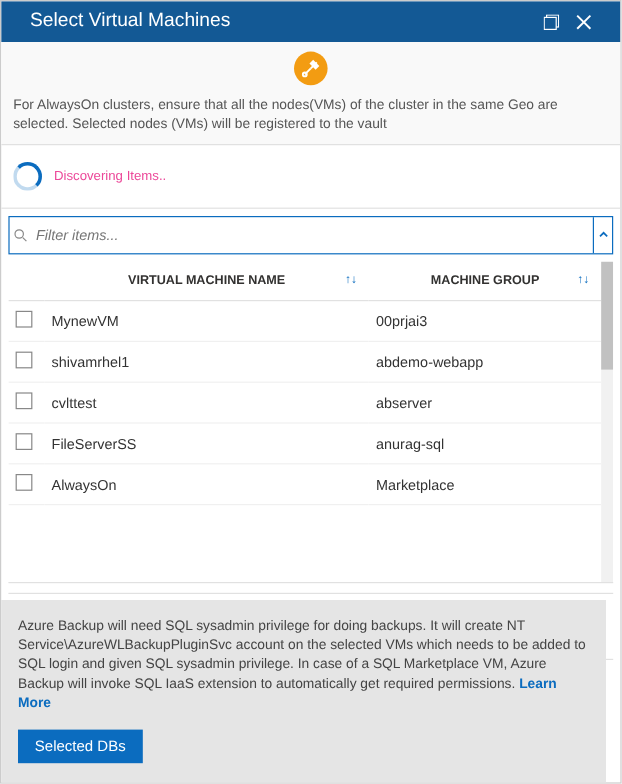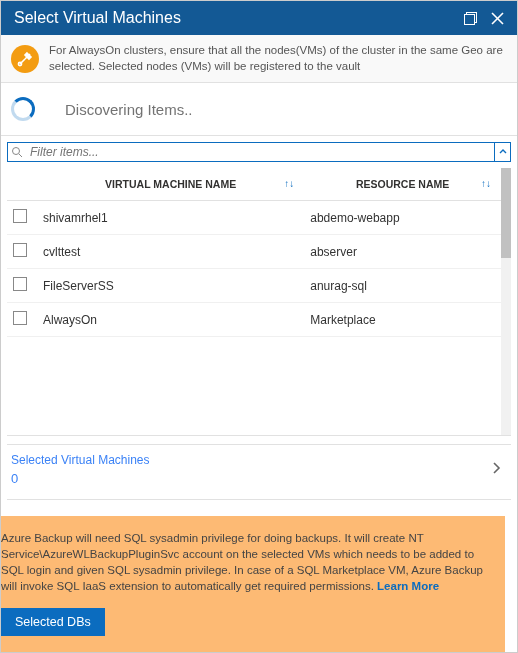--- a/index.html
+++ b/index.html
@@ -12,33 +12,34 @@
       height: 653px;
       overflow: hidden;
       border: 1px solid #ccc;
     }
     .titlebar {
       background: #135995;
       color: #fff;
       height: 34px;
       display: flex;
       align-items: center;
-      padding: 0 13px;
+      padding: 0 24px;
     }
     .titlebar-title { font-size: 16px; flex: 1; }
     .titlebar-icons { display: flex; gap: 14px; align-items: center; }
     .titlebar-icons span { cursor: pointer; display:flex; align-items:center; justify-content:center; }
 
     .info-banner {
       display: flex;
       align-items: center;
       gap: 10px;
       padding: 8px 10px;
       border-bottom: 1px solid #e1e1e1;
       background: #f9f9f9;
+      flex-direction: column;
     }
     .tools-icon {
       width: 28px; height: 28px; border-radius: 50%;
       background: #f39c12;
       display:flex; align-items:center; justify-content:center;
       flex-shrink: 0;
     }
     .info-text { font-size: 11.5px; color: #555; line-height: 1.35; }
 
     .discover-banner {
@@ -48,27 +49,27 @@
       padding: 14px 10px;
       border-bottom: 1px solid #e1e1e1;
     }
     .spinner {
       width: 24px; height: 24px; border-radius:50%;
       border: 3px solid #0b6cbf;
       border-left-color: rgba(11,108,191,.25);
       border-bottom-color: rgba(11,108,191,.25);
       flex-shrink:0;
     }
-    .discover-text { font-size: 15px; color:#737373;margin-left:20px;}
+    .discover-text { font-size: 11px; color:#ec4899;}
 
     .search-row {
       display:flex; align-items:center;
       border: 1px solid #0b6cbf;
       margin: 6px;
-      height: 20px;
+      height: 32px;
       position:relative;
     }
     .search-row input {
       border:none; outline:none; flex:1;
       padding: 2px 4px; font-size:12px; font-style: italic; color:#888;
       background: transparent;
     }
     .search-icon { width:18px; display:flex; justify-content:center; color:#888;}
     .chevron-up {
       width: 16px; display:flex; justify-content:center; align-items:center;
@@ -114,22 +115,22 @@
       padding: 6px 4px 10px 4px;
       display:flex; align-items:center; justify-content:space-between;
     }
     .sel-left { font-size:12px; color:#3b82f6; line-height:1.5;}
     .sel-count { font-size:13px;}
     .sel-chevron { font-size:14px; color:#666; padding-right:6px; cursor:pointer;}
 
     .footer {
       position:absolute;
       left:1px; right:13px; bottom:1px;
-      padding: 14px 14px 16px 0;
-      background:#fdba74;
+      padding: 14px 14px 16px 14px;
+      background:#e5e5e5;
     }
     .footer-text {
       font-size:11.5px; color:#444; line-height:1.4;
       margin-bottom: 14px;
     }
     .footer-text a { color:#0b6cbf; text-decoration:none; font-weight:600; cursor:pointer;}
     .primary-btn {
       background:#0b6cbf; color:#fff; border:none;
       padding: 7px 14px; font-size:12.5px; cursor:pointer;
     }
@@ -195,27 +196,32 @@
   </div>
   <table>
     <thead>
       <tr>
         <th class="cb-cell"></th>
         <th>
           <span>VIRTUAL MACHINE NAME</span>
           <span class="sort">↑↓</span>
         </th>
         <th>
-          <span>RESOURCE NAME</span>
+          <span>MACHINE GROUP</span>
           <span class="sort">↑↓</span>
         </th>
       </tr>
     </thead>
     <tbody id="vm-tbody">
 
+    <tr>
+          <td class="cb-cell"><span class="cb"></span></td>
+          <td>MynewVM</td>
+          <td>00prjai3</td>
+        </tr>
         <tr>
           <td class="cb-cell"><span class="cb"></span></td>
           <td>shivamrhel1</td>
           <td>abdemo-webapp</td>
         </tr>
         <tr>
           <td class="cb-cell"><span class="cb"></span></td>
           <td>cvlttest</td>
           <td>abserver</td>
         </tr>

